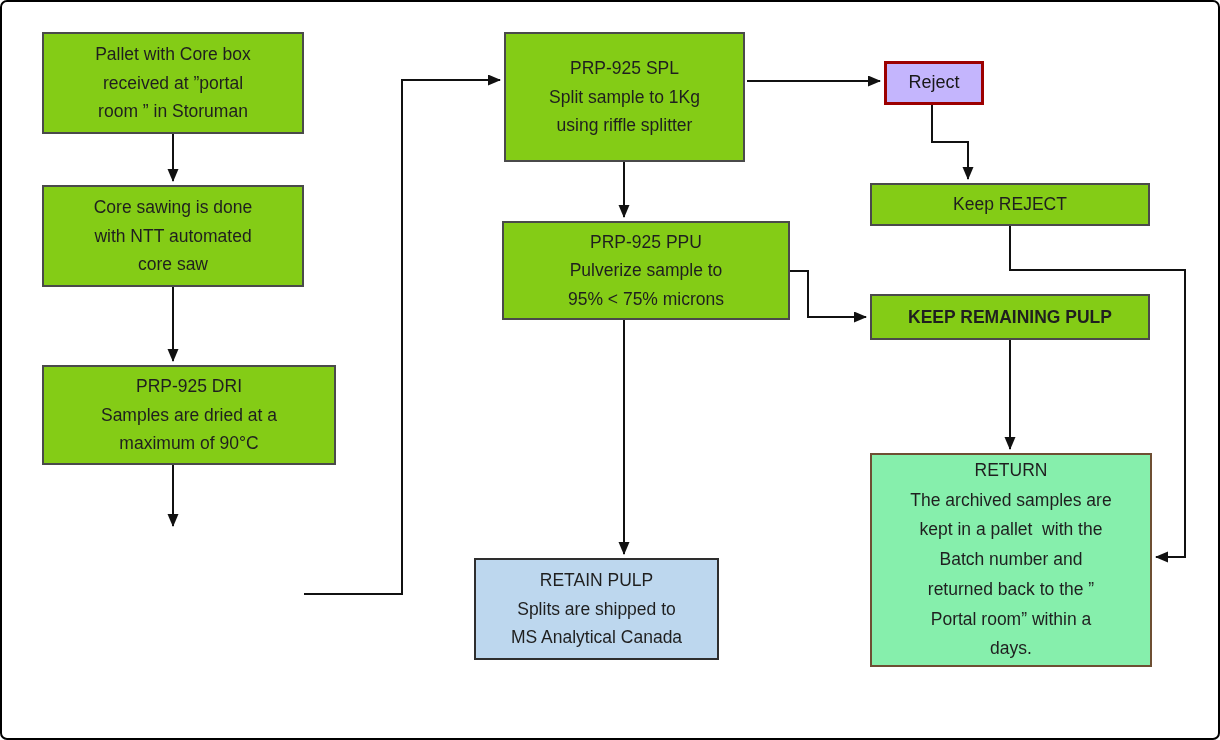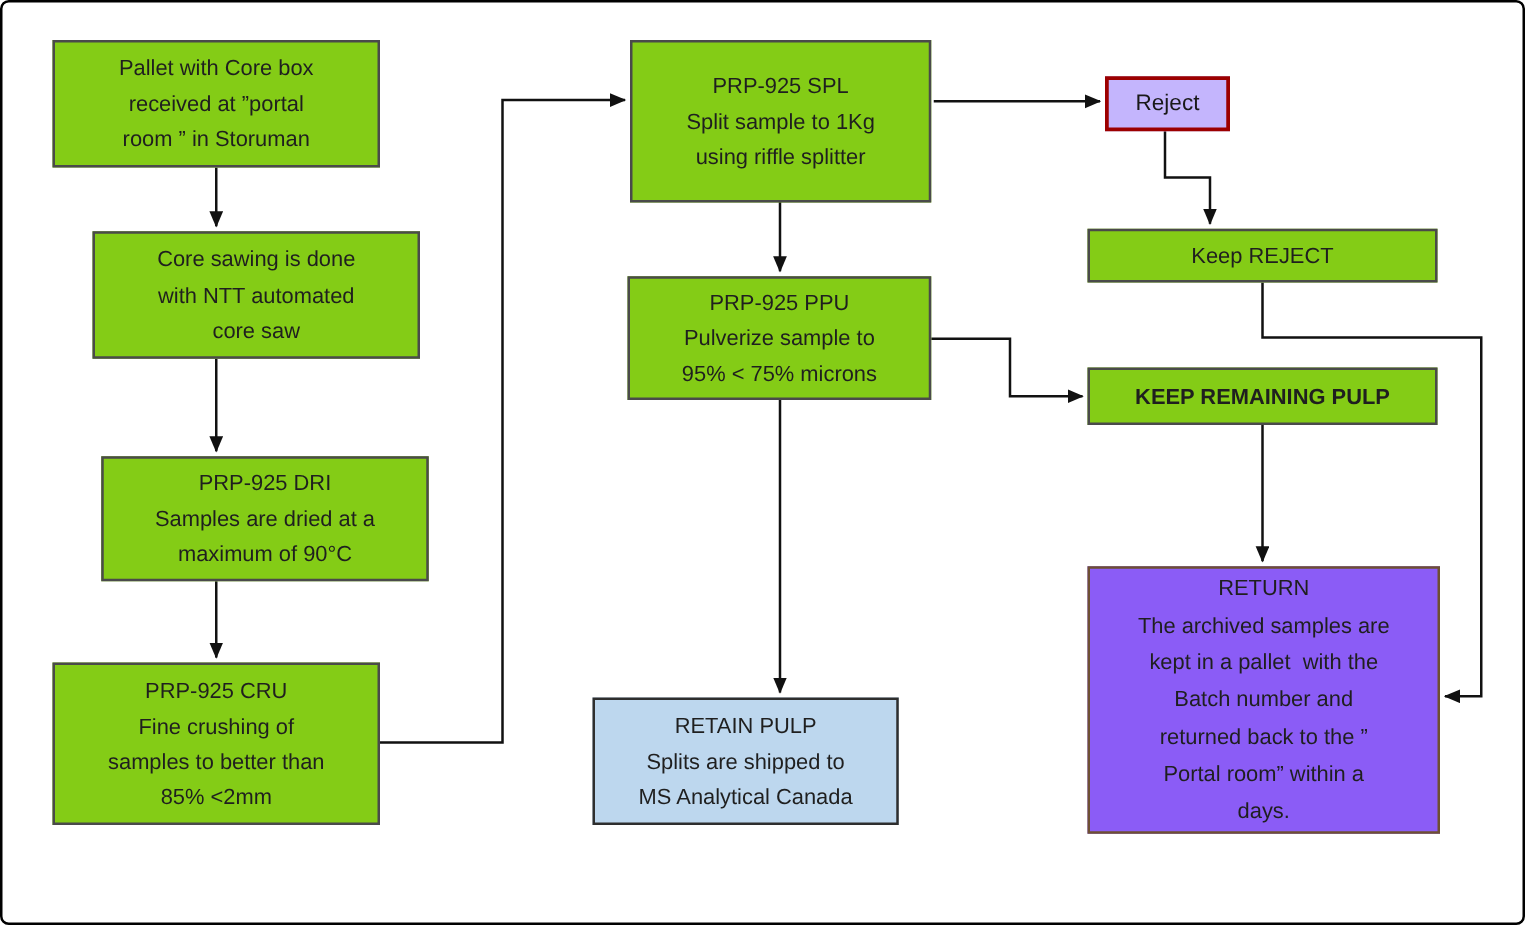--- a/index.html
+++ b/index.html
@@ -19,21 +19,21 @@
     display:flex;align-items:center;justify-content:center;
     text-align:center;
     white-space:pre-wrap;
     color:#1f1f1f;
     font-size:17.5px;
     line-height:1.62;
     padding:2px 6px;
   }
   .node.gray{background:#84cc16;border:2px solid #4a4a4a;}
   .node.blue{background:#bdd7ee;border:2px solid #2e2e2e;}
-  .node.peach{background:#8b5cf6;border:2px solid #6e4f33;line-height:1.7;}
+  .node.peach{background:#86efac;border:2px solid #6e4f33;line-height:1.7;}
   .node.red{background:#c4b5fd;border:3px solid #9c0000;color:#191919;font-size:18px;}
   #connectors{position:absolute;left:0;top:0;width:1220px;height:740px;pointer-events:none;}
   #connectors polyline,#connectors line{stroke:#111;stroke-width:2;fill:none;}
 </style>
 </head>
 <body>
 
 <div id="canvas">
 
   <svg id="connectors" viewBox="0 0 1220 740">
@@ -52,38 +52,34 @@
     <polyline points="743,269 806,269 806,315 864,315" marker-end="url(#arr)"></polyline>
     <polyline points="622,318 622,552" marker-end="url(#arr)"></polyline>
     <polyline points="1008,338 1008,447" marker-end="url(#arr)"></polyline>
     <polyline points="1008,224 1008,268 1183,268 1183,555 1154,555" marker-end="url(#arr)"></polyline>
   </svg>
 
   <div class="node gray" style="left:40px;top:30px;width:262px;height:102px;">Pallet with Core box
 received at ”portal
 room ” in Storuman</div>
 
-  <div class="node gray" style="left:40px;top:183px;width:262px;height:102px;margin-left:32px;">Core sawing is done
+  <div class="node gray" style="left:40px;top:183px;width:262px;height:102px;">Core sawing is done
 with NTT automated
 core saw</div>
 
-  <div class="node gray" style="left:40px;top:363px;width:262px;height:100px;margin-left:39px;">PRP-925 DRI
+  <div class="node gray" style="left:40px;top:363px;width:294px;height:100px;">PRP-925 DRI
 Samples are dried at a
 maximum of 90°C</div>
 
-  <div class="node gray" style="left:40px;top:528px;width:262px;height:130px;">PRP-925 CRU
-Fine crushing of
-samples to better than
-85% &lt;2mm</div>
 
   <div class="node gray" style="left:502px;top:30px;width:241px;height:130px;">PRP-925 SPL
 Split sample to 1Kg
 using riffle splitter</div>
 
-  <div class="node gray" style="left:500px;top:219px;width:243px;height:99px;">PRP-925 PPU
+  <div class="node gray" style="left:500px;top:219px;width:288px;height:99px;">PRP-925 PPU
 Pulverize sample to
 95% &lt; 75% microns</div>
 
   <div class="node blue" style="left:472px;top:556px;width:245px;height:102px;">RETAIN PULP
 Splits are shipped to
 MS Analytical Canada</div>
 
   <div class="node red" style="left:882px;top:59px;width:100px;height:44px;">Reject</div>
 
   <div class="node gray" style="left:868px;top:181px;width:280px;height:43px;">Keep REJECT</div>

